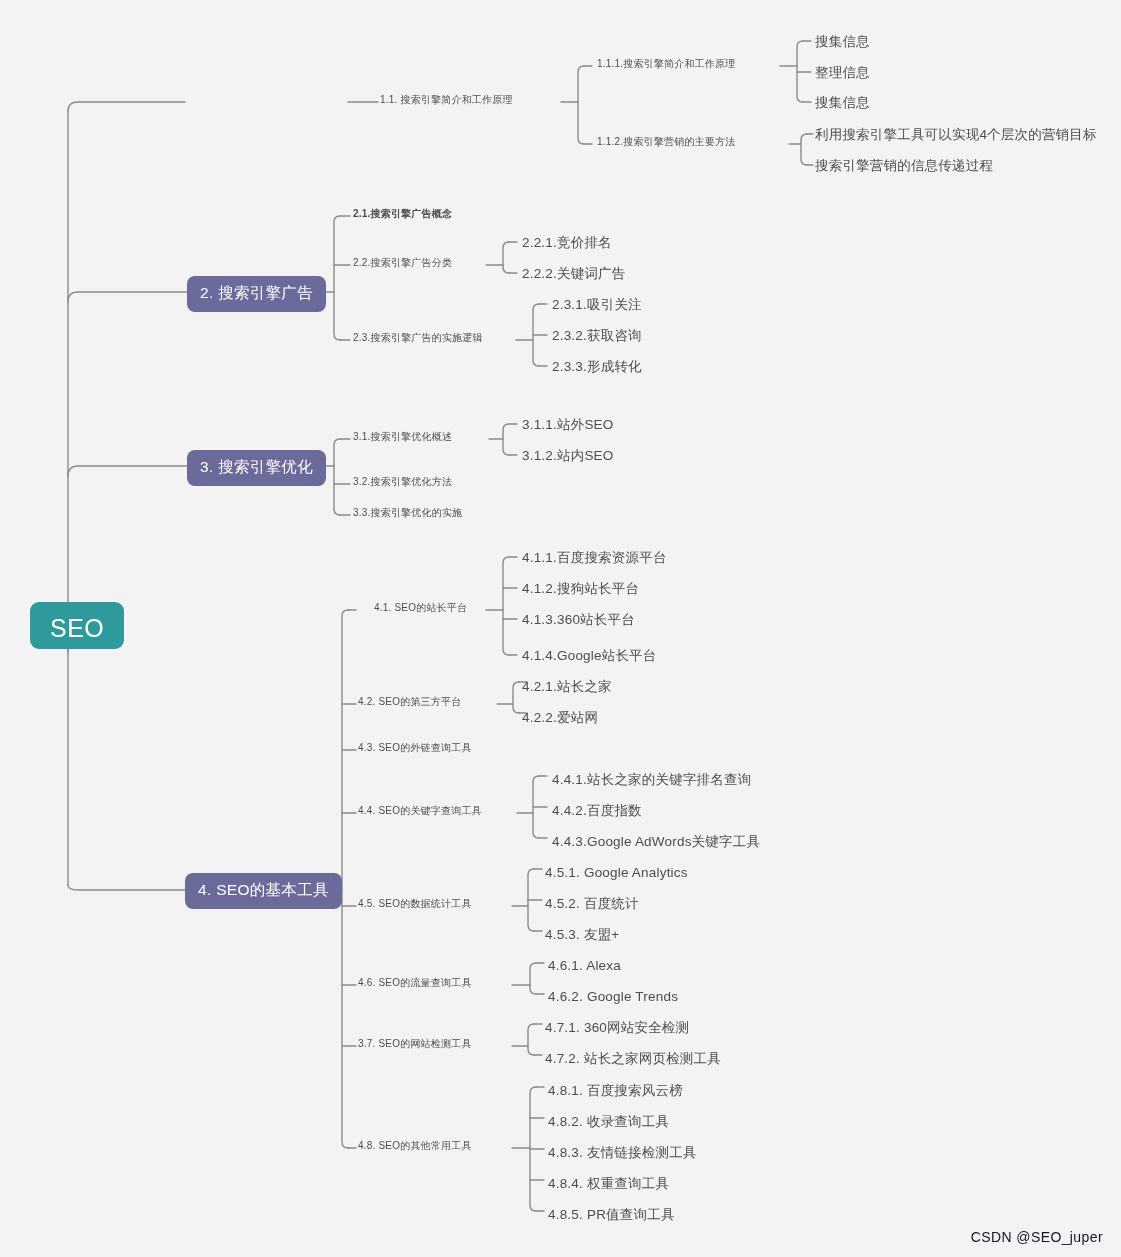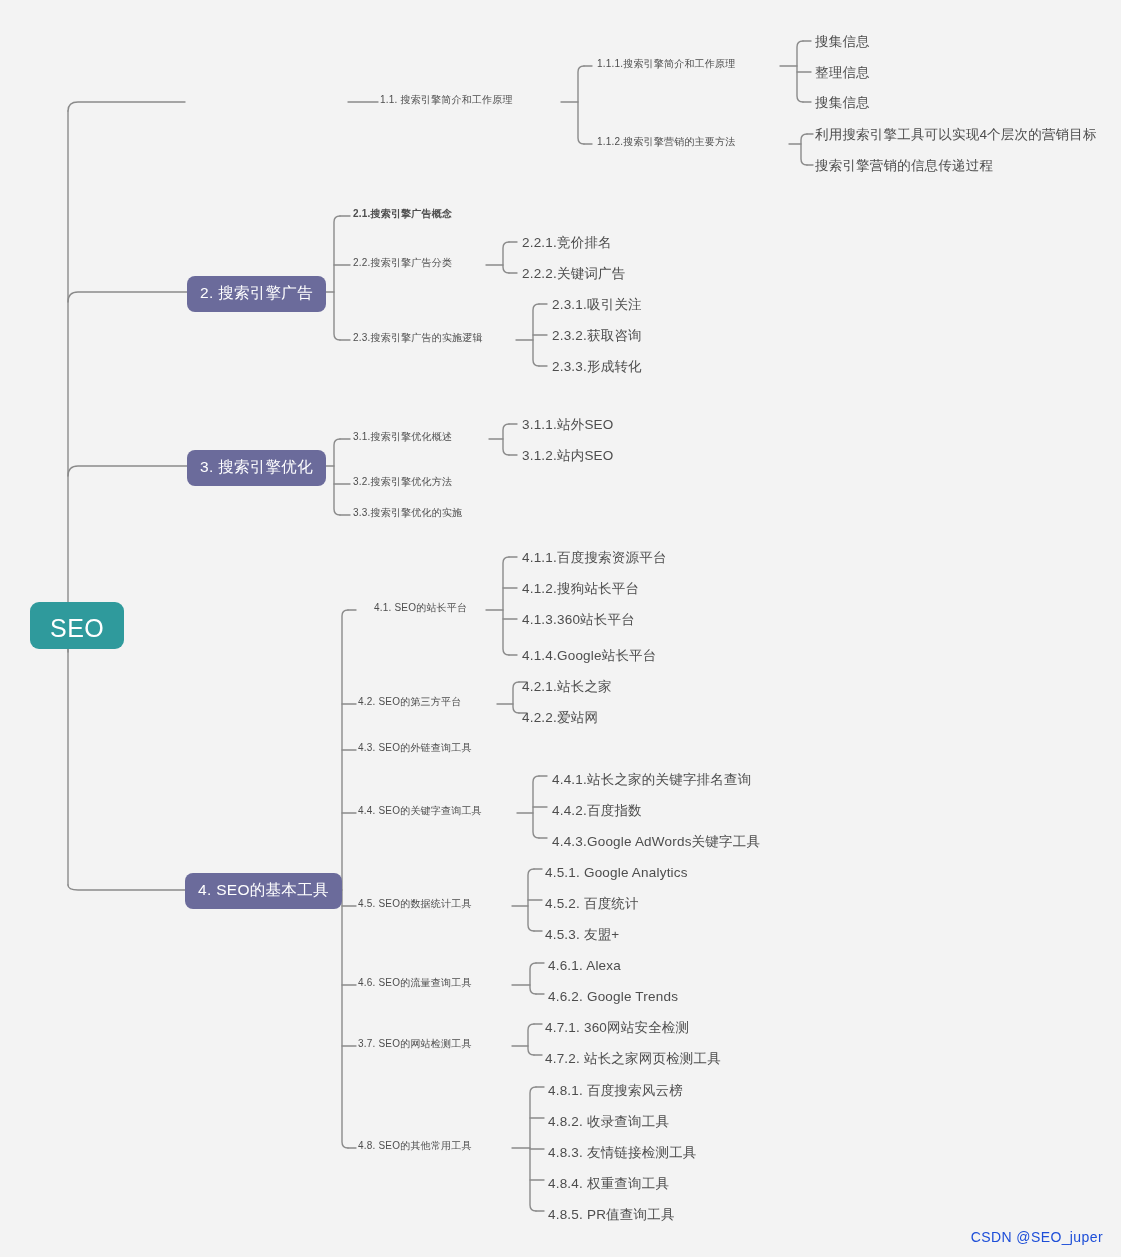--- a/index.html
+++ b/index.html
@@ -56,21 +56,21 @@
     font-size: 10px;
     letter-spacing: 0.2px;
   }
   .text-node.lvl3 {
     font-size: 13.5px;
   }
   .watermark {
     position: absolute;
     right: 18px;
     bottom: 12px;
-    color: #1d4ed8;
+    color: #0f172a;
     font-size: 14px;
     letter-spacing: 0.4px;
   }
 </style>
 </head>
 <body>
 
 <div id="mindmap-root">
 
   <svg class="edges" viewBox="0 0 1121 1257">

